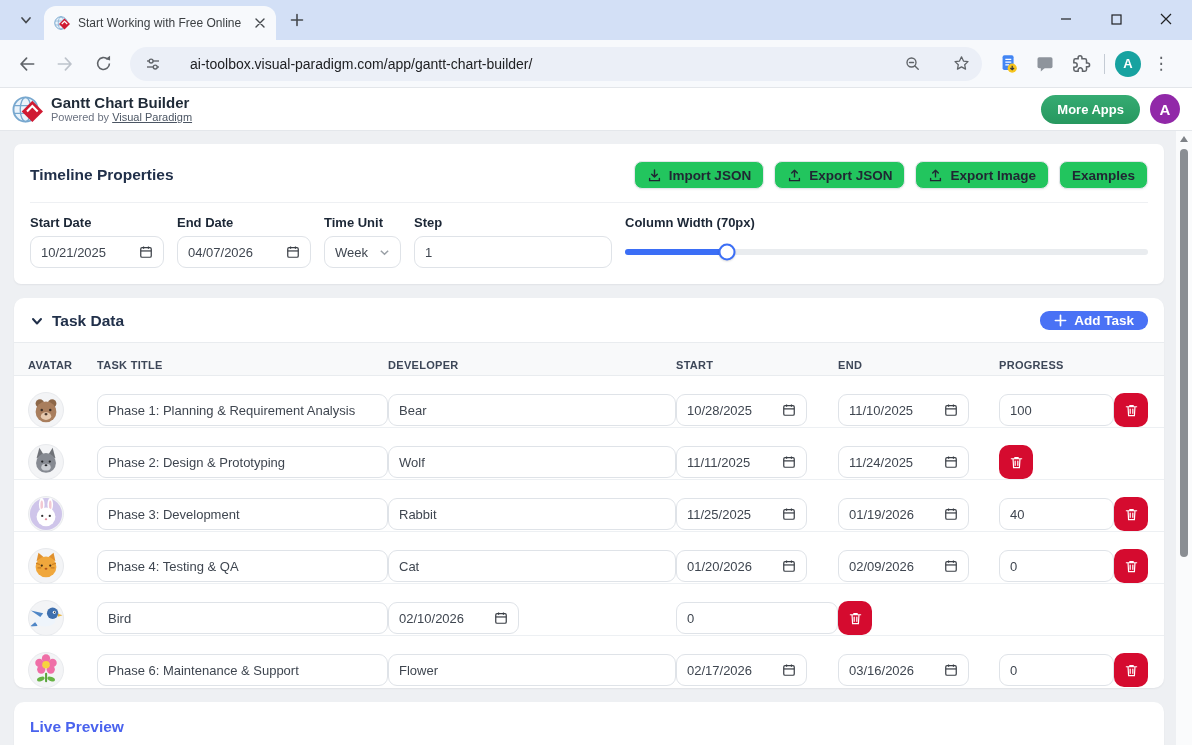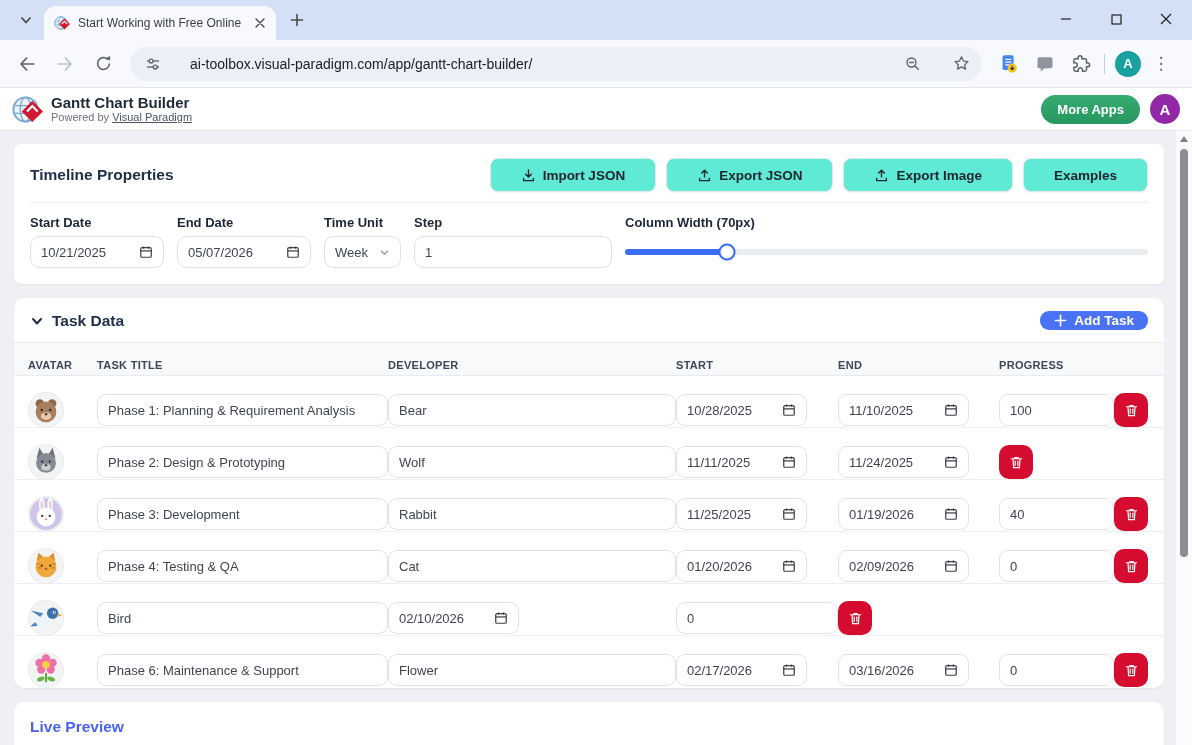--- a/index.html
+++ b/index.html
@@ -37,21 +37,21 @@
   .more-apps { height:29px; padding:0 16px; border-radius:15px; background:linear-gradient(180deg,#35ab72,#27985f); color:#fff; font-size:13px; font-weight:700; display:flex; align-items:center; border:none; }
   .header-avatar { width:30px; height:30px; border-radius:50%; background:#9128a8; color:#fff; font-weight:700; font-size:15px; display:flex; align-items:center; justify-content:center; }
 
   
   .page { padding:13px 28px 0 14px; }
   .card { background:#fff; border-radius:10px; box-shadow:0 1px 2px rgba(16,24,40,.06); width:1150px; }
   .card1 { padding:14px 16px 16px 16px;border-radius:7px; }
   .card-title-row { display:flex; align-items:center; height:34px; }
   .card-title { font-size:15.5px; font-weight:700; color:#21304a; }
   .tl-buttons { margin-left:auto; display:flex; gap:10px; }
-  .btn-white { height:34px; padding:0 30px; background:#5eead4; border:1px solid #e3e6ea; border-radius:8px; box-shadow:0 1px 2px rgba(16,24,40,.05); font-size:13.5px; font-weight:600; color:#202733; display:flex; align-items:center; gap:7px; }
+  .btn-white { height:28px; padding:0 12px; background:#22c55e; border:1px solid #e3e6ea; border-radius:8px; box-shadow:0 1px 2px rgba(16,24,40,.05); font-size:13.5px; font-weight:600; color:#202733; display:flex; align-items:center; gap:7px; }
   .tl-divider { border-bottom:1px solid #eef0f3; margin-top:10px; }
   .tl-form { display:flex; gap:13px; margin-top:12px; }
   .field label { display:block; font-size:13px; font-weight:700; color:#1c2736; margin-bottom:6px; }
   .input { height:32px; border:1px solid #dfe3e8; border-radius:9px; background:#fff; font-size:13px; color:#3f4650; display:flex; align-items:center; padding:0 10px; gap:6px; }
   input.input { display:inline-block; padding:0 10px; width:100%; outline:none; font-family:inherit; }
   .date-input { justify-content:space-between; }
   .w-date { width:134px; } .w-unit { width:77px; } .w-step { width:86px; }
   .field-slider { flex:1; }
   .slider-wrap { height:32px; display:flex; align-items:center; }
   .slider-track { position:relative; width:100%; height:6px; border-radius:3px; background:#e9ecef; }
@@ -255,21 +255,21 @@
           <svg width="14" height="14" viewBox="0 0 16 16">
               <rect x="2" y="3" width="12" height="11" rx="1.5" fill="none" stroke="#3a3f46" stroke-width="1.4"></rect>
               <path d="M2 6.8h12" stroke="#3a3f46" stroke-width="1.4"></path>
               <path d="M5.2 1.6v2.6M10.8 1.6v2.6" stroke="#3a3f46" stroke-width="1.4"></path>
             </svg>
         </div>
       </div>
       <div class="field">
         <label>End Date</label>
         <div class="input date-input w-date">
-          <span>05/07/2026</span>
+          <span>04/07/2026</span>
           <svg width="14" height="14" viewBox="0 0 16 16">
               <rect x="2" y="3" width="12" height="11" rx="1.5" fill="none" stroke="#3a3f46" stroke-width="1.4"></rect>
               <path d="M2 6.8h12" stroke="#3a3f46" stroke-width="1.4"></path>
               <path d="M5.2 1.6v2.6M10.8 1.6v2.6" stroke="#3a3f46" stroke-width="1.4"></path>
             </svg>
         </div>
       </div>
       <div class="field">
         <label>Time Unit</label>
         <div class="input date-input w-unit">

